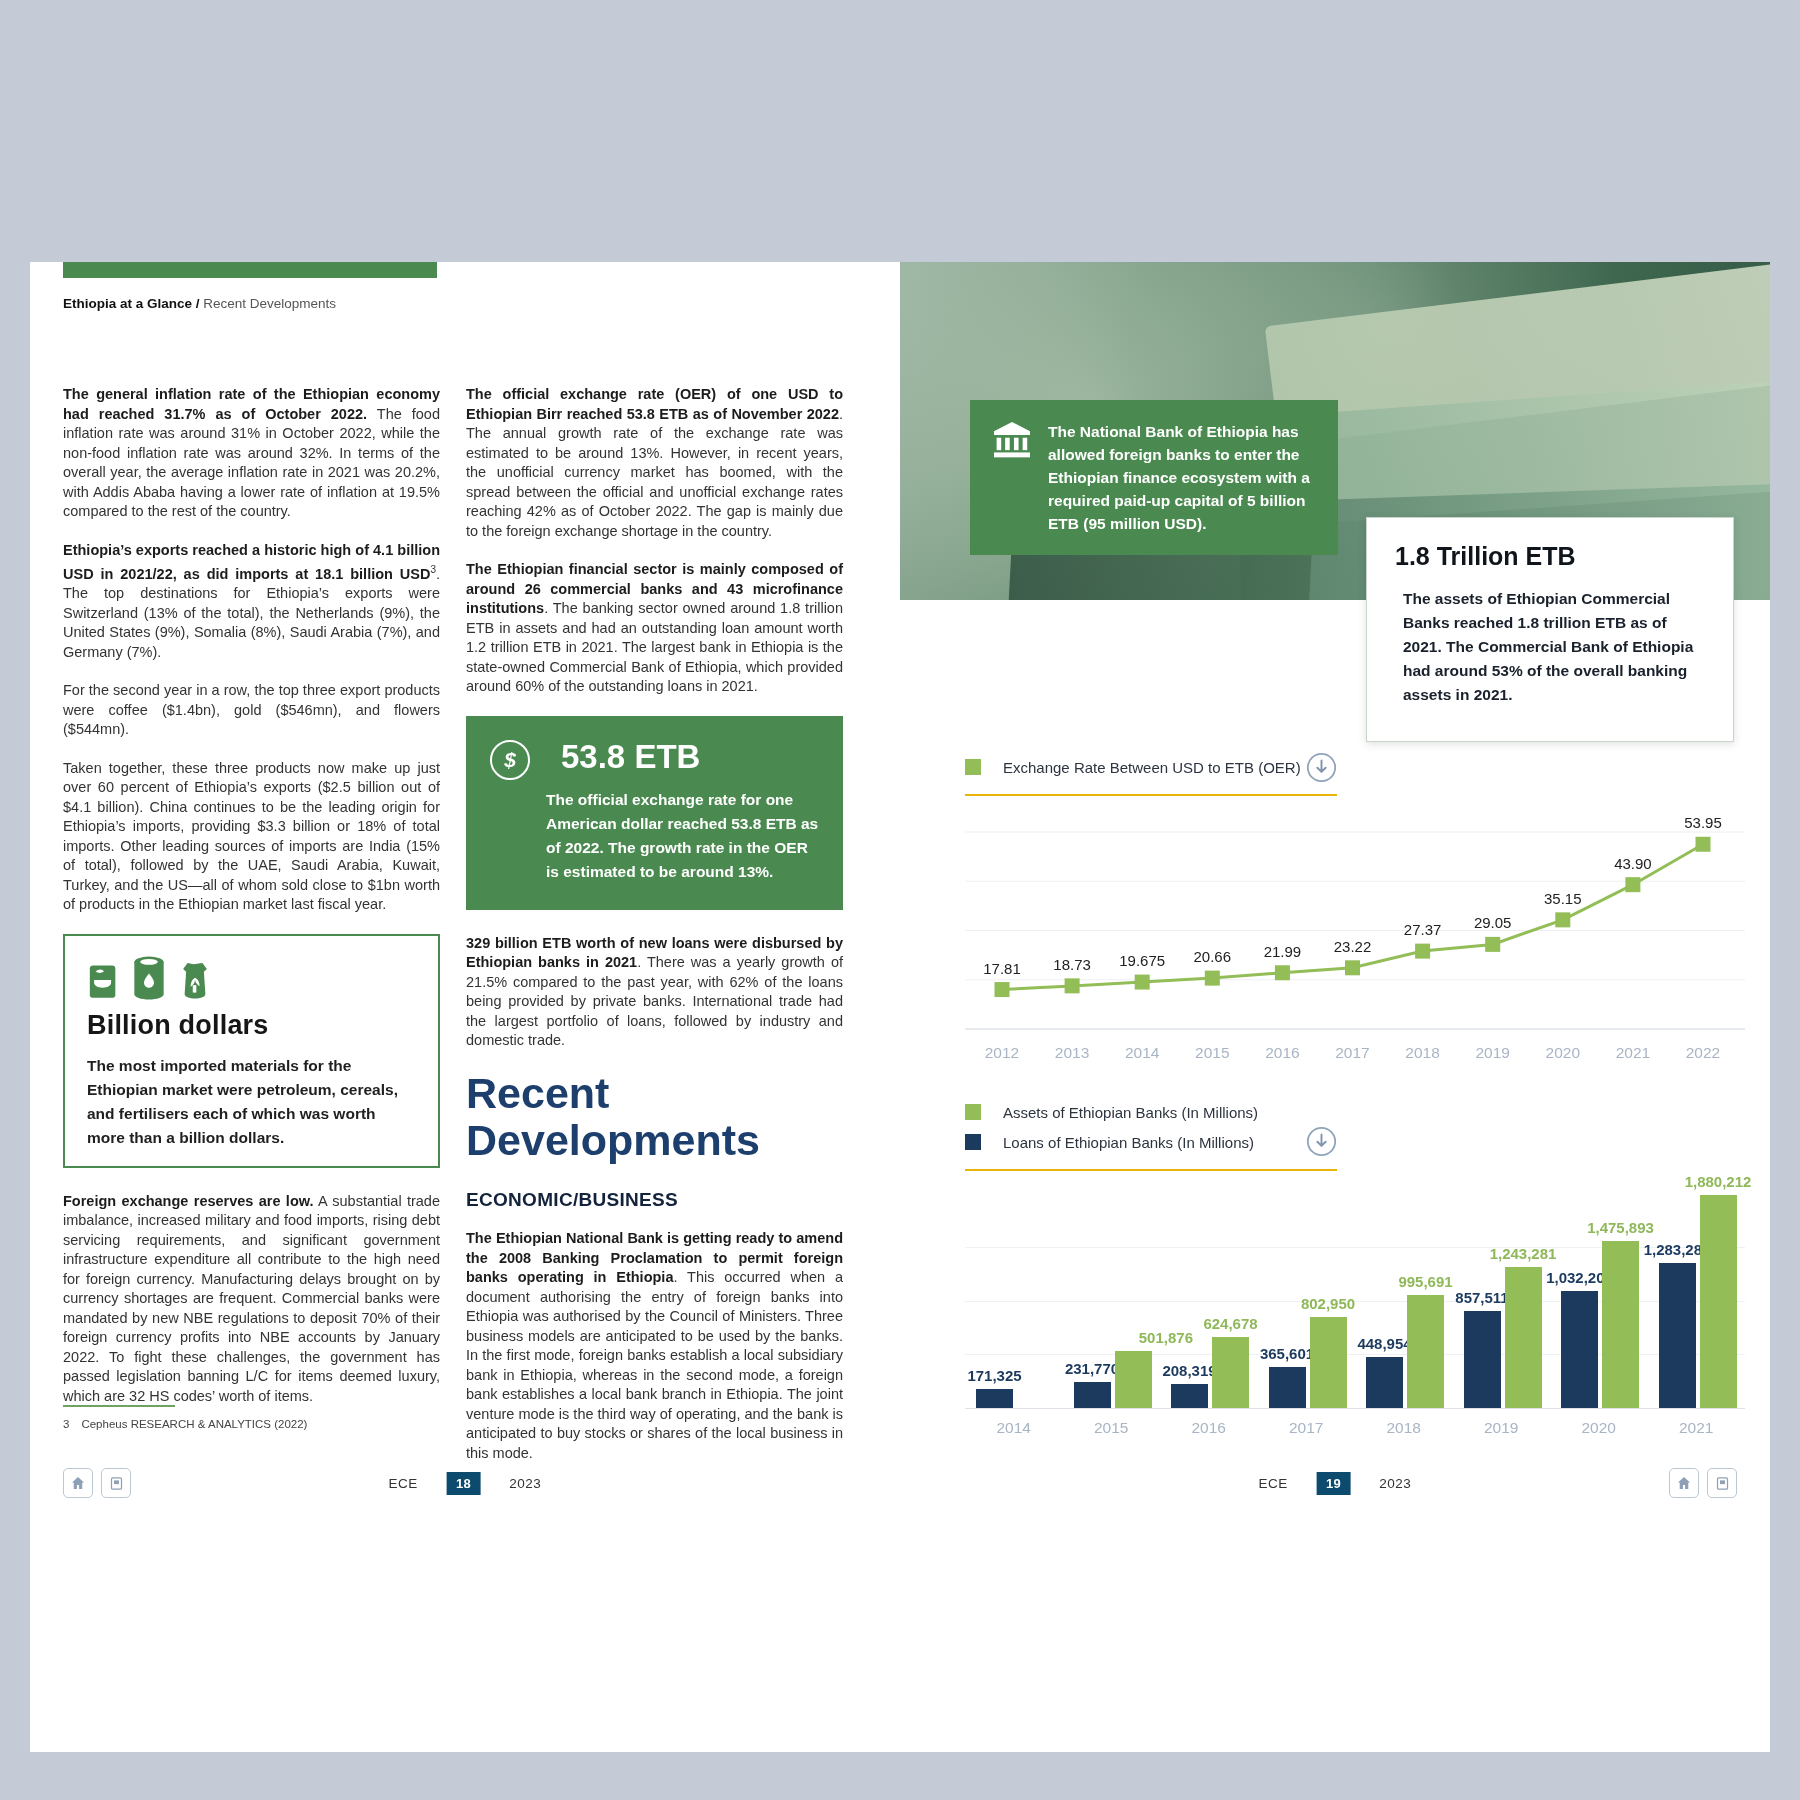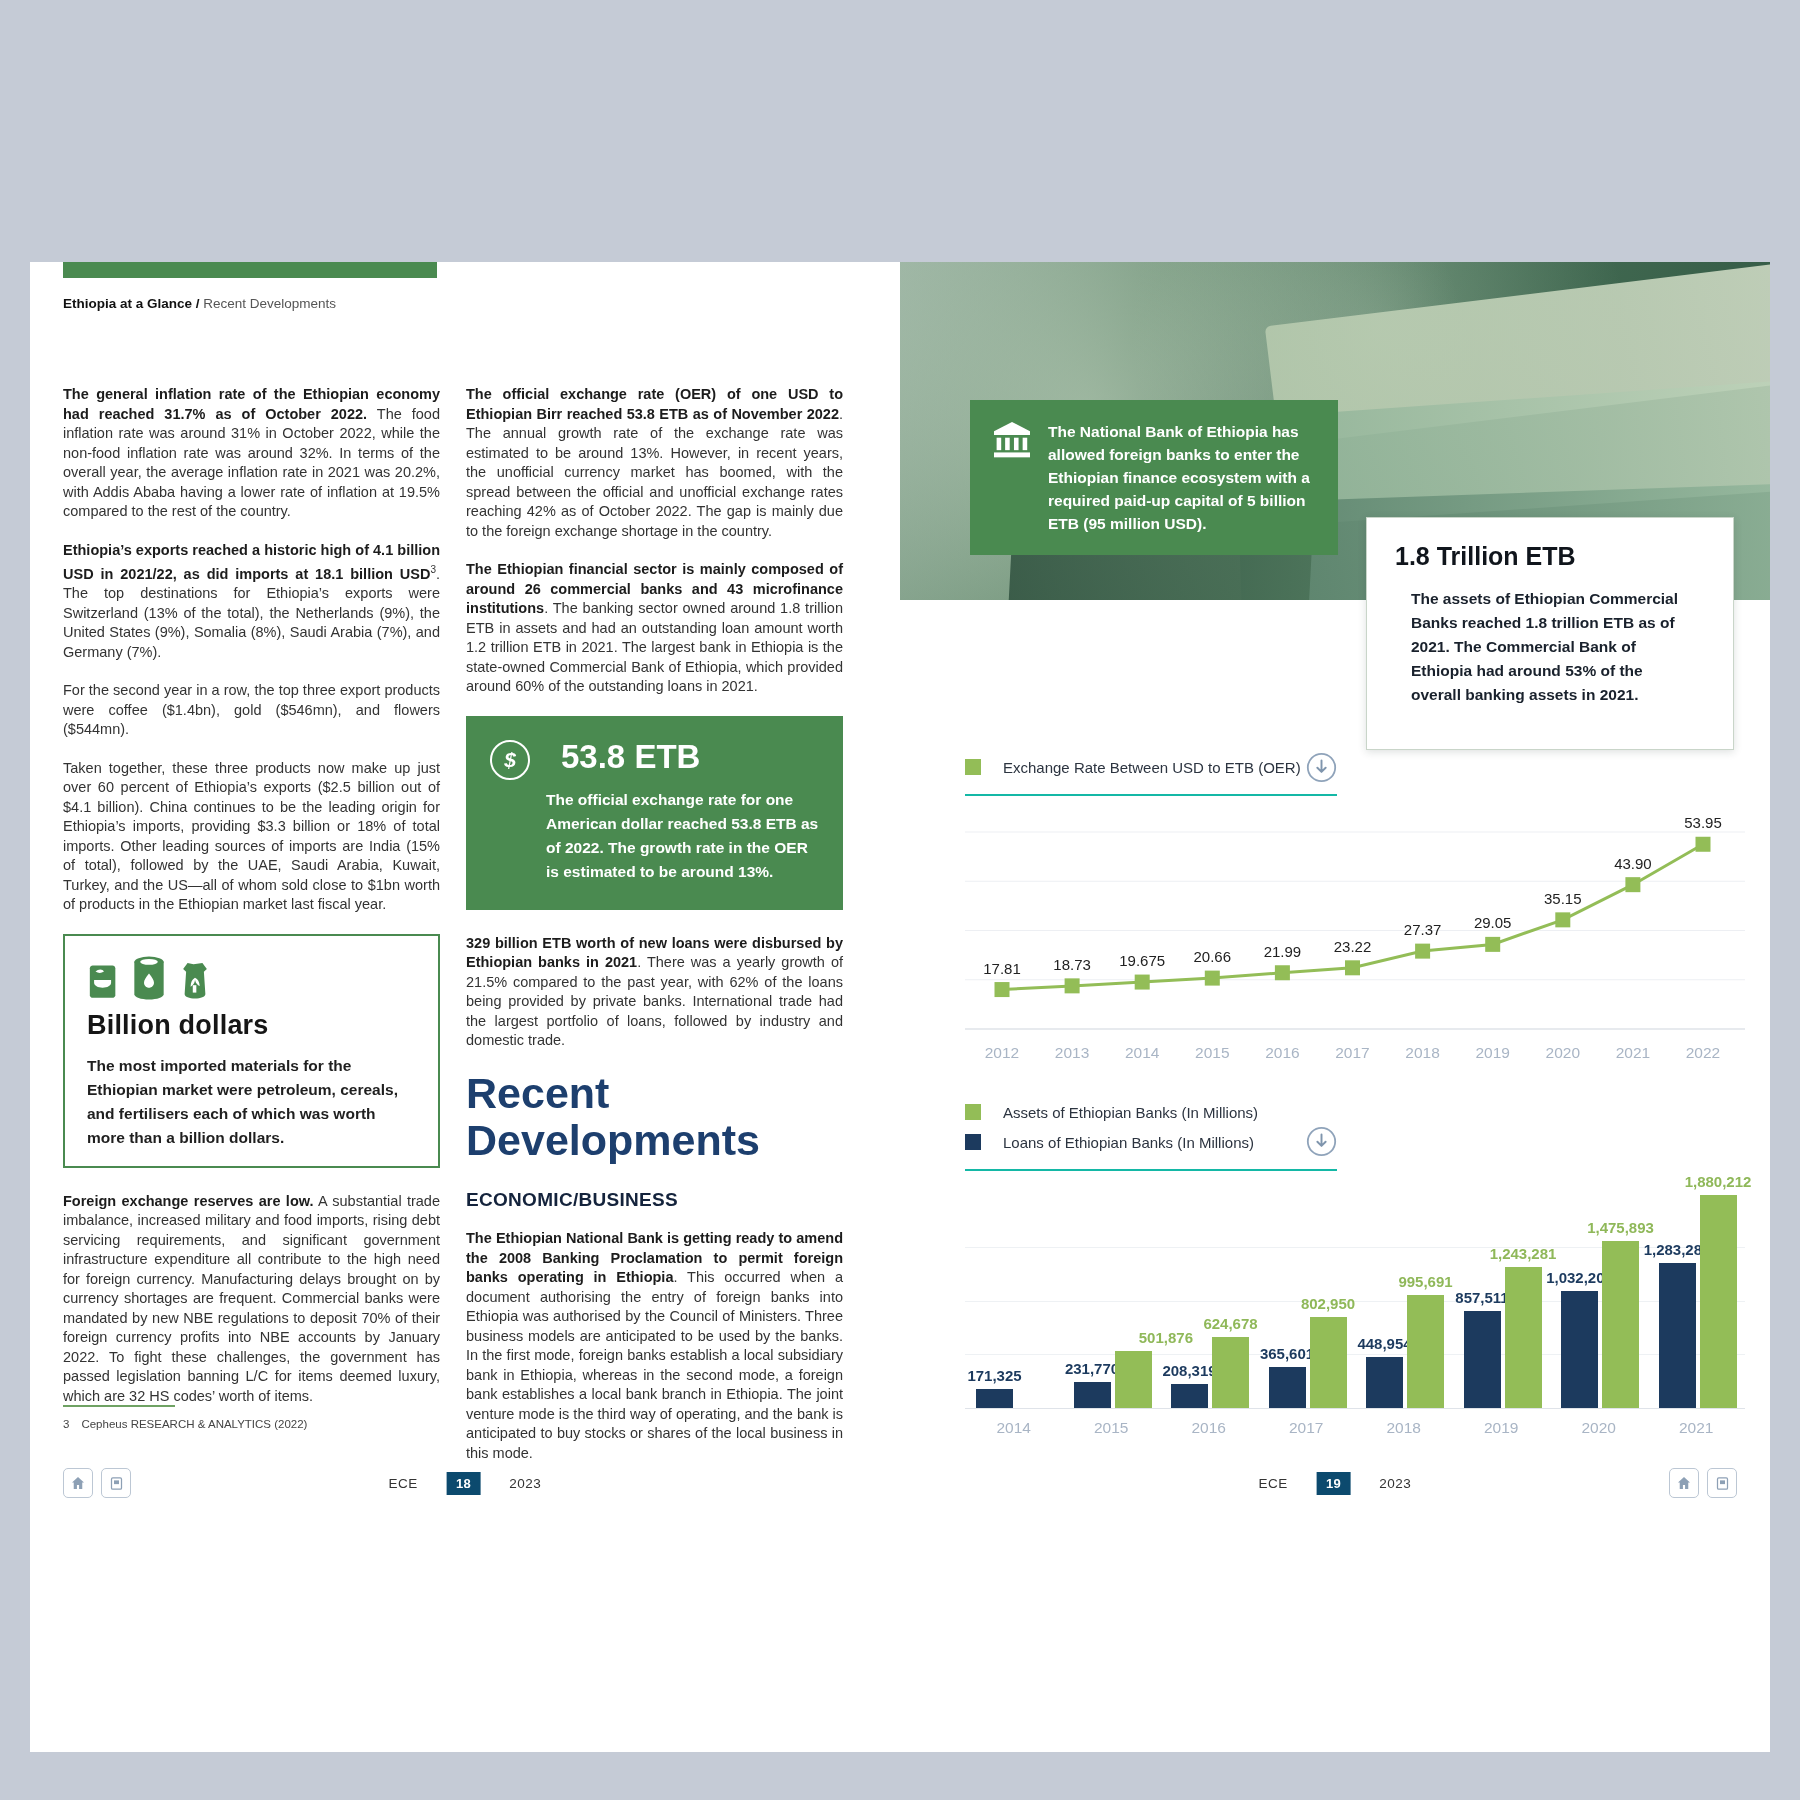--- a/index.html
+++ b/index.html
@@ -59,27 +59,27 @@
   .n4{width:300px;height:90px;left:110px;bottom:-25px;background:linear-gradient(90deg,#2a4c3a,#476e54);transform:rotate(3deg);opacity:.8;}
 
   .banner{position:absolute;left:70px;top:138px;width:368px;box-sizing:border-box;background:#4a8a50;color:#fff;
           padding:20px 22px;display:flex;gap:16px;z-index:3;}
   .banner p{margin:0;font-weight:bold;font-size:15.5px;line-height:23px;}
   .bank-ic{flex:0 0 40px;padding-top:2px;}
 
   .infobox{position:absolute;left:466px;top:255px;width:368px;box-sizing:border-box;background:#fff;z-index:3;
            border:1px solid #c9d5c9;box-shadow:0 2px 8px rgba(30,50,40,.15);padding:24px 28px 26px 28px;}
   .infobox h3{margin:0 0 16px 0;font-size:25px;color:#10151c;}
-  .infobox p{margin:16px;font-weight:bold;font-size:15.5px;line-height:24px;color:#19212c;}
+  .infobox p{margin:8px;font-weight:bold;font-size:15.5px;line-height:24px;color:#19212c;}
 
   
   .chart{position:absolute;left:65px;width:780px;}
   .c1{top:490px;}
   .c2{top:835px;}
-  .chart-head{position:relative;width:372px;border-bottom:2px solid #14b8a6;padding-bottom:12px;}
+  .chart-head{position:relative;width:372px;border-bottom:2px solid #eab308;padding-bottom:12px;}
   .legend-row{display:flex;align-items:center;gap:22px;height:30px;}
   .legend-sq{width:16px;height:16px;flex:0 0 16px;}
   .legend-label{font-size:15px;color:#2c3440;}
   .dl{position:absolute;right:0;width:31px;height:31px;}
   .dl1{top:0;}
   .dl2{bottom:12px;}
   .plot1{margin-top:16px;width:780px;height:255px;}
   .plot2{position:relative;margin-top:22px;width:780px;height:215px;border-bottom:1.5px solid #dfe3e9;}
   .bar{position:absolute;bottom:0;width:37px;}
   .bar-label{position:absolute;width:120px;text-align:center;font-size:15px;font-weight:600;white-space:nowrap;}

